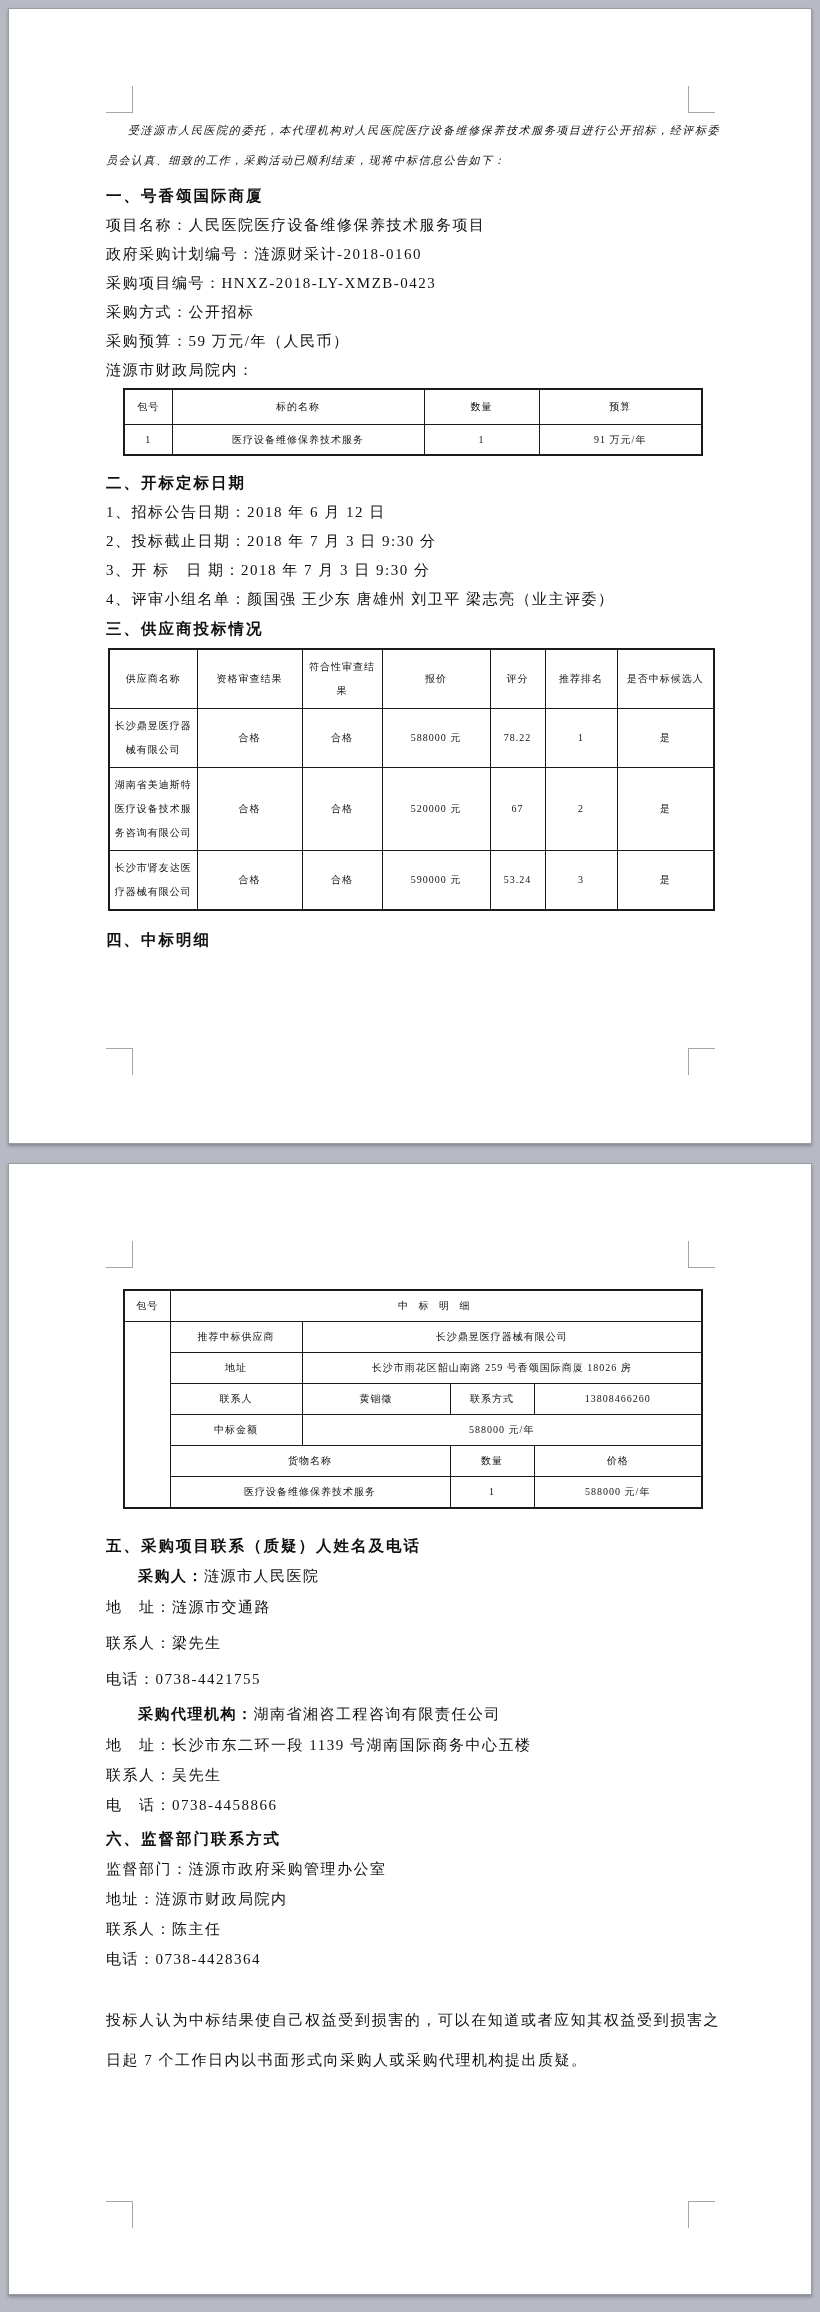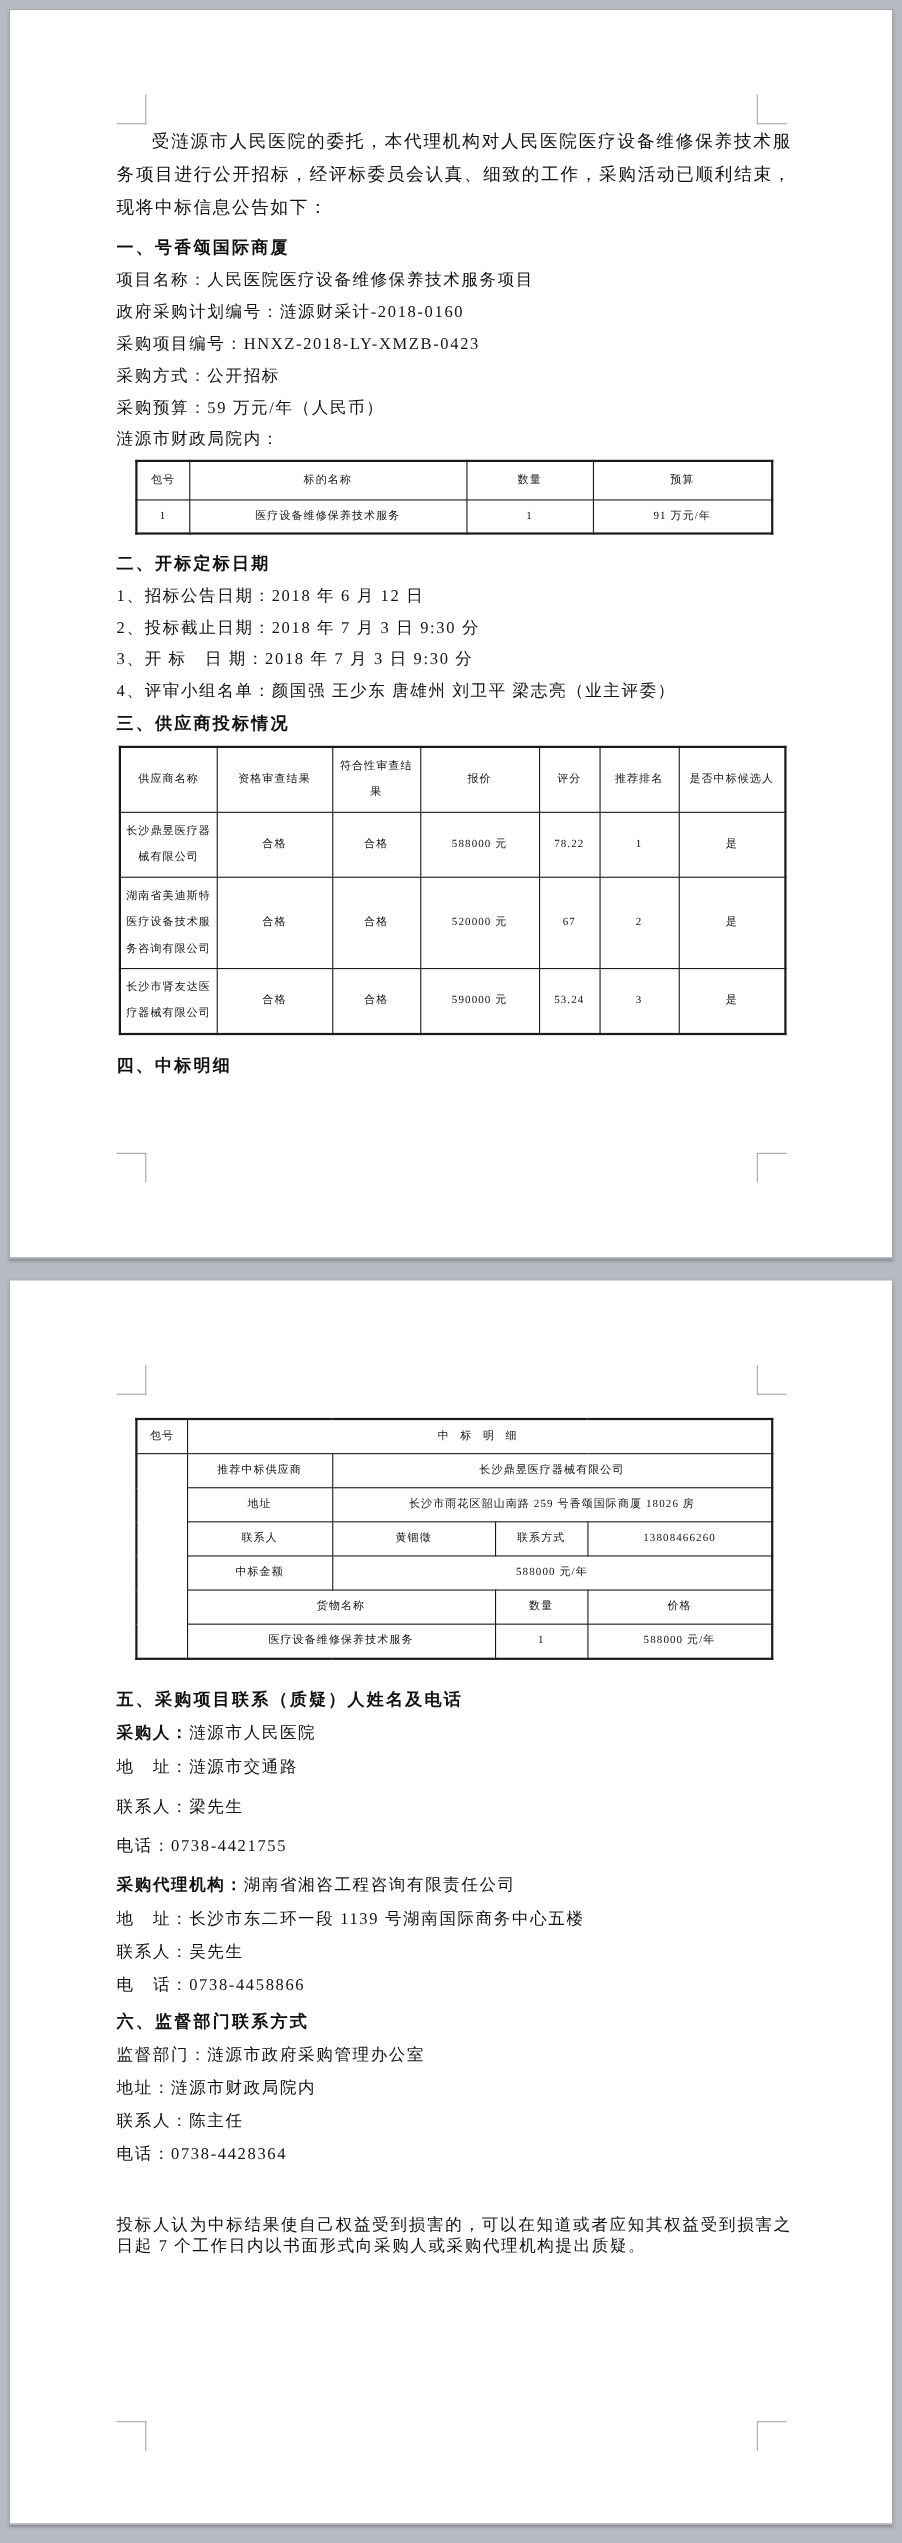--- a/index.html
+++ b/index.html
@@ -26,29 +26,29 @@
   .cmark{position:absolute;width:26px;height:26px;}
   .cm-tl{border-right:1px solid #a3a6ad;border-bottom:1px solid #a3a6ad;left:97px;top:77px;}
   .cm-tr{border-left:1px solid #a3a6ad;border-bottom:1px solid #a3a6ad;left:679px;top:77px;}
   .cm-bl{border-right:1px solid #a3a6ad;border-top:1px solid #a3a6ad;left:97px;}
   .cm-br{border-left:1px solid #a3a6ad;border-top:1px solid #a3a6ad;left:679px;}
   #page1 .cm-bl,#page1 .cm-br{top:1039px;}
   #page2 .cm-bl,#page2 .cm-br{top:1037px;}
 
   p{margin:0;}
   .body-line{font-size:15px;line-height:29px;letter-spacing:1.5px;}
-  .intro{font-size:16px;line-height:30px;letter-spacing:1.5px;text-indent:2em;text-align:justify;padding-top:106px;}
+  .intro{font-size:11px;line-height:30px;letter-spacing:1.5px;text-indent:2em;text-align:justify;padding-top:106px;font-style:italic;}
   .sec-heading{font-size:15.5px;font-weight:bold;letter-spacing:2px;line-height:30px;}
   .h1{margin-top:6px;}
   .h2{margin-top:12px;}
   .h3{margin-top:0;}
   .h4{margin-top:14px;}
   .h5{margin-top:22px;font-family:Liberation Serif, serif;}
   .h6{margin-top:4px;}
-  .lbl-b{font-weight:bold;}
+  .lbl-b{font-weight:bold;margin-left:32px;}
   .gap-t{margin-top:4px;}
 
   table{border-collapse:collapse;table-layout:fixed;background:#fff;}
   table.doc{border:2px solid #1a1a1a;}
   table.doc td,table.doc th{
     border:1px solid #1a1a1a;
     font-size:10px;
     font-weight:normal;
     text-align:center;
     vertical-align:middle;
@@ -60,21 +60,21 @@
   }
   
   #pkg-table{width:578px;margin-left:17px;margin-top:3px;}
   #pkg-table td{line-height:19px;padding:5px 4px;}
   
   #sup-table{width:605px;margin-left:2px;margin-top:4px;}
   
   #award-table{width:578px;margin-left:17px;}
   #award-table td{line-height:18px;padding:6px 4px;}
   #award-table .title-cell{letter-spacing:4px;}
-  .footer-para{font-size:15px;line-height:19px;letter-spacing:1.5px;text-align:justify;margin-top:40px;}
+  .footer-para{font-size:15px;line-height:40px;letter-spacing:1.5px;text-align:justify;margin-top:26px;}
 </style>
 </head>
 <body>
 
 <div class="page" id="page1">
   <span class="cmark cm-tl"></span>
   <span class="cmark cm-tr"></span>
   <span class="cmark cm-bl"></span>
   <span class="cmark cm-br"></span>
 

